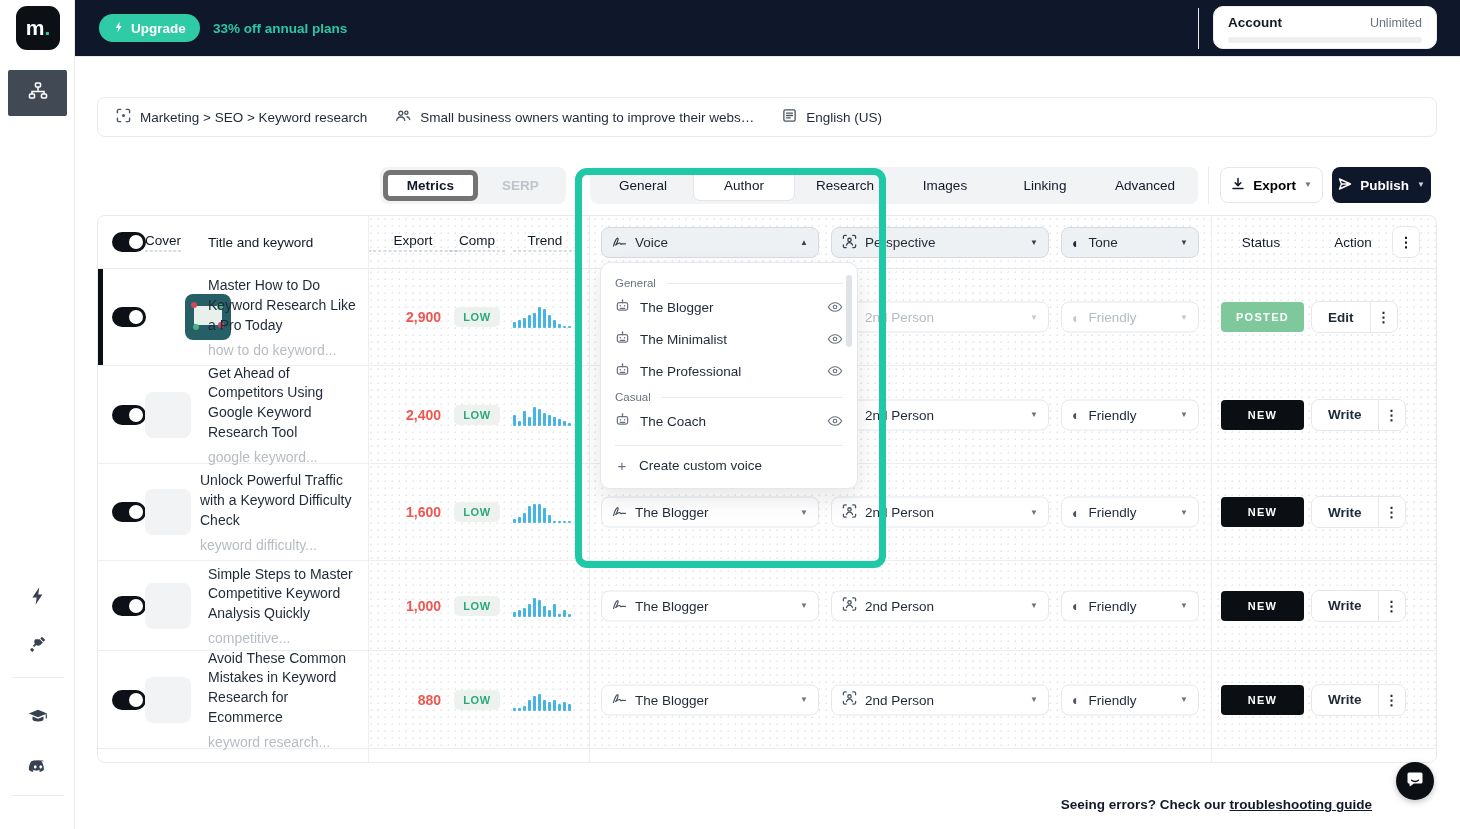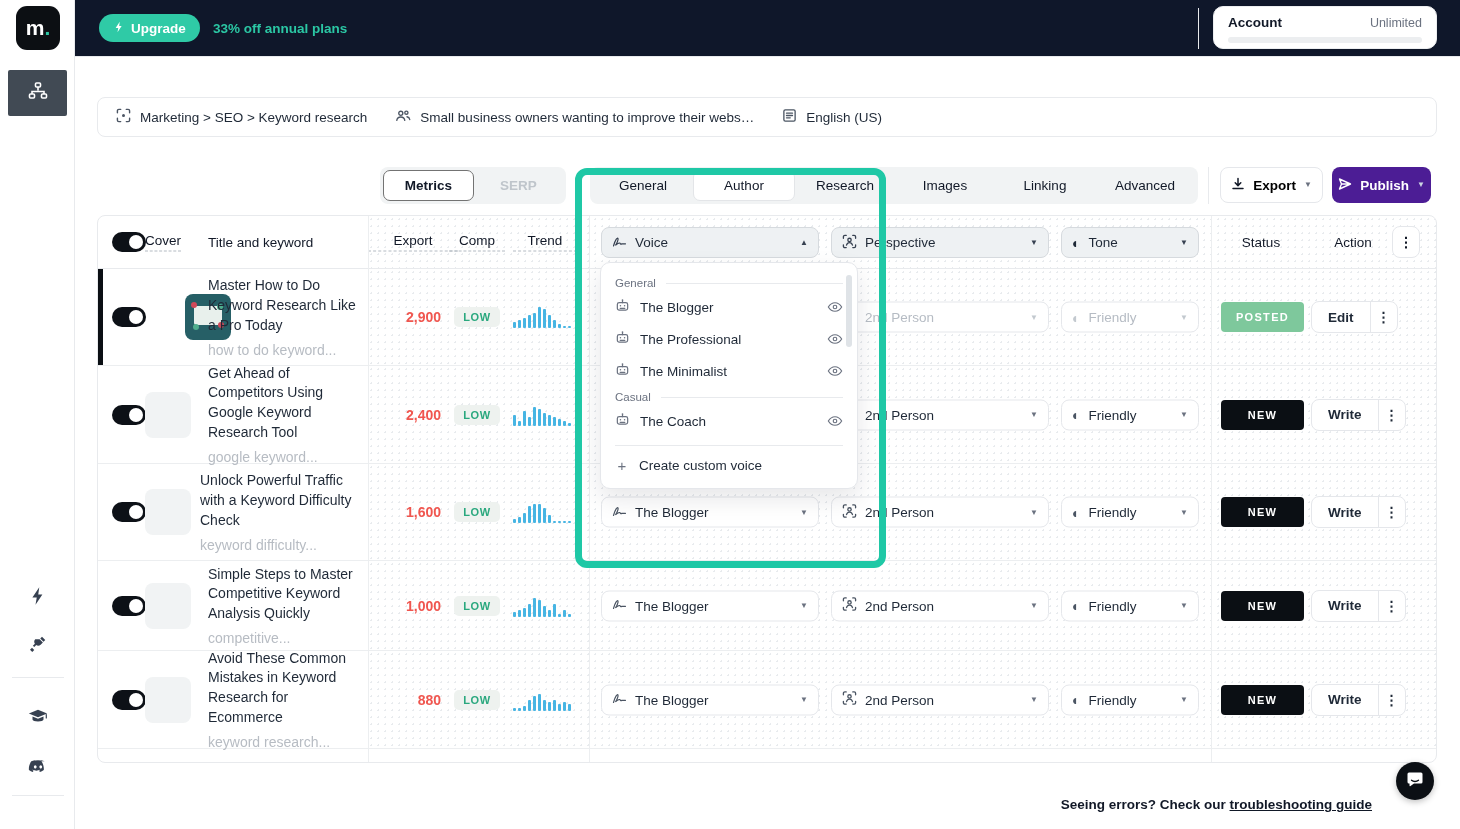--- a/index.html
+++ b/index.html
@@ -28,27 +28,27 @@
 
   
   #context-bar { position:absolute; left:97px; top:97px; width:1340px; height:40px; border:1px solid #e8eaed; border-radius:8px; display:flex; align-items:center; padding:0 18px; gap:28px; background:#fff; }
   .ctx-item { display:flex; align-items:center; gap:9px; font-size:13.5px; color:#1f2937; }
   .ctx-item svg { color:#4b5563; }
 
   
   #project-select { position:absolute; left:99px; top:167px; width:256px; height:37px; border:1px solid #e5e7eb; border-radius:8px; background:#fff; display:flex; align-items:center; gap:10px; padding:0 12px; font-size:13.5px; cursor:pointer; }
   #view-toggle { position:absolute; left:380px; top:167px; width:186px; height:37px; background:#f1f3f4; border-radius:8px; display:flex; padding:3px; }
   .view-tab { flex:1; display:flex; align-items:center; justify-content:center; font-size:13.5px; font-weight:600; color:#bfc5cb; border-radius:7px; cursor:pointer; }
-  .view-tab.active { background:#fff; border:1px solid #737373; color:#111827; }
+  .view-tab.active { background:#fff; border:5px solid #737373; color:#111827; }
   #settings-tabs { position:absolute; left:590px; top:167px; width:608px; height:37px; background:#f1f3f4; border-radius:8px; display:flex; padding:3px; }
   .set-tab { flex:1; display:flex; align-items:center; justify-content:center; font-size:13.5px; font-weight:500; color:#111827; border-radius:7px; cursor:pointer; }
   .set-tab.active { background:#fff; border:1px solid #e3e5e8; }
   .toolbar-sep { position:absolute; left:1208px; top:167px; width:1px; height:37px; background:#e8eaed; }
   #export-btn { position:absolute; left:1220px; top:167px; width:103px; height:36px; border:1px solid #e5e7eb; border-radius:8px; background:#fff; display:flex; align-items:center; justify-content:center; gap:8px; font-size:13.5px; font-weight:600; cursor:pointer; }
-  #publish-btn { position:absolute; left:1332px; top:167px; width:99px; height:36px; border-radius:8px; background:#4c1d95; color:#fff; display:flex; align-items:center; justify-content:center; gap:8px; font-size:13.5px; font-weight:600; cursor:pointer; }
+  #publish-btn { position:absolute; left:1332px; top:167px; width:99px; height:36px; border-radius:8px; background:#0f172a; color:#fff; display:flex; align-items:center; justify-content:center; gap:8px; font-size:13.5px; font-weight:600; cursor:pointer; }
   .caret { font-size:8px; line-height:1; color:#6b7280; }
   #publish-btn .caret { color:#cbd5e1; }
 
   
   #table { position:absolute; left:97px; top:215px; width:1340px; height:548px; border:1px solid #e8eaed; border-radius:8px; background:#fff; overflow:hidden; }
   .v-div { position:absolute; top:0; bottom:0; width:1px; background:#eceef0; z-index:3; }
   #thead { position:relative; height:53px; border-bottom:1px solid #e8eaed; }
   .hcell { position:absolute; top:50%; transform:translateY(-50%); font-size:13.5px; font-weight:500; color:#111827; }
   .dashed { border-bottom:1px dashed #b3bac2; padding-bottom:3px; }
   .hsel { position:absolute; top:11px; height:31px; display:flex; align-items:center; gap:8px; padding:0 10px; border:1px solid #d6dade; border-radius:8px; background:#eef1f3; font-size:13.5px; font-weight:500; cursor:pointer; }
@@ -559,38 +559,38 @@
         </div>
         <div class="vp-item">
           <span><svg width="15" height="15" viewBox="0 0 16 16" fill="none" stroke="#6b7280" stroke-width="1.3" stroke-linecap="round">
               <rect x="2.5" y="5" width="11" height="8" rx="2"></rect>
               <path d="M8 5V2.8"></path>
               <circle cx="8" cy="2.2" r="0.9" fill="#6b7280" stroke="none"></circle>
               <circle cx="5.8" cy="8.3" r="0.8" fill="#6b7280" stroke="none"></circle>
               <circle cx="10.2" cy="8.3" r="0.8" fill="#6b7280" stroke="none"></circle>
               <path d="M5.5 11h5"></path>
             </svg></span>
-          <span class="vname">The Professional</span>
+          <span class="vname">The Minimalist</span>
           <span class="eye">
             <svg width="16" height="12" viewBox="0 0 18 12" fill="none" stroke="currentColor" stroke-width="1.3">
               <path d="M1.5 6C3.5 2.7 6 1.2 9 1.2S14.5 2.7 16.5 6c-2 3.3-4.5 4.8-7.5 4.8S3.5 9.3 1.5 6Z"></path>
               <circle cx="9" cy="6" r="2"></circle>
             </svg>
           </span>
         </div>
         <div class="vp-item">
           <span><svg width="15" height="15" viewBox="0 0 16 16" fill="none" stroke="#6b7280" stroke-width="1.3" stroke-linecap="round">
               <rect x="2.5" y="5" width="11" height="8" rx="2"></rect>
               <path d="M8 5V2.8"></path>
               <circle cx="8" cy="2.2" r="0.9" fill="#6b7280" stroke="none"></circle>
               <circle cx="5.8" cy="8.3" r="0.8" fill="#6b7280" stroke="none"></circle>
               <circle cx="10.2" cy="8.3" r="0.8" fill="#6b7280" stroke="none"></circle>
               <path d="M5.5 11h5"></path>
             </svg></span>
-          <span class="vname">The Minimalist</span>
+          <span class="vname">The Professional</span>
           <span class="eye">
             <svg width="16" height="12" viewBox="0 0 18 12" fill="none" stroke="currentColor" stroke-width="1.3">
               <path d="M1.5 6C3.5 2.7 6 1.2 9 1.2S14.5 2.7 16.5 6c-2 3.3-4.5 4.8-7.5 4.8S3.5 9.3 1.5 6Z"></path>
               <circle cx="9" cy="6" r="2"></circle>
             </svg>
           </span>
         </div>
         <div class="vp-group">
           <span class="gname">Casual</span>
           <span class="gline"></span>

